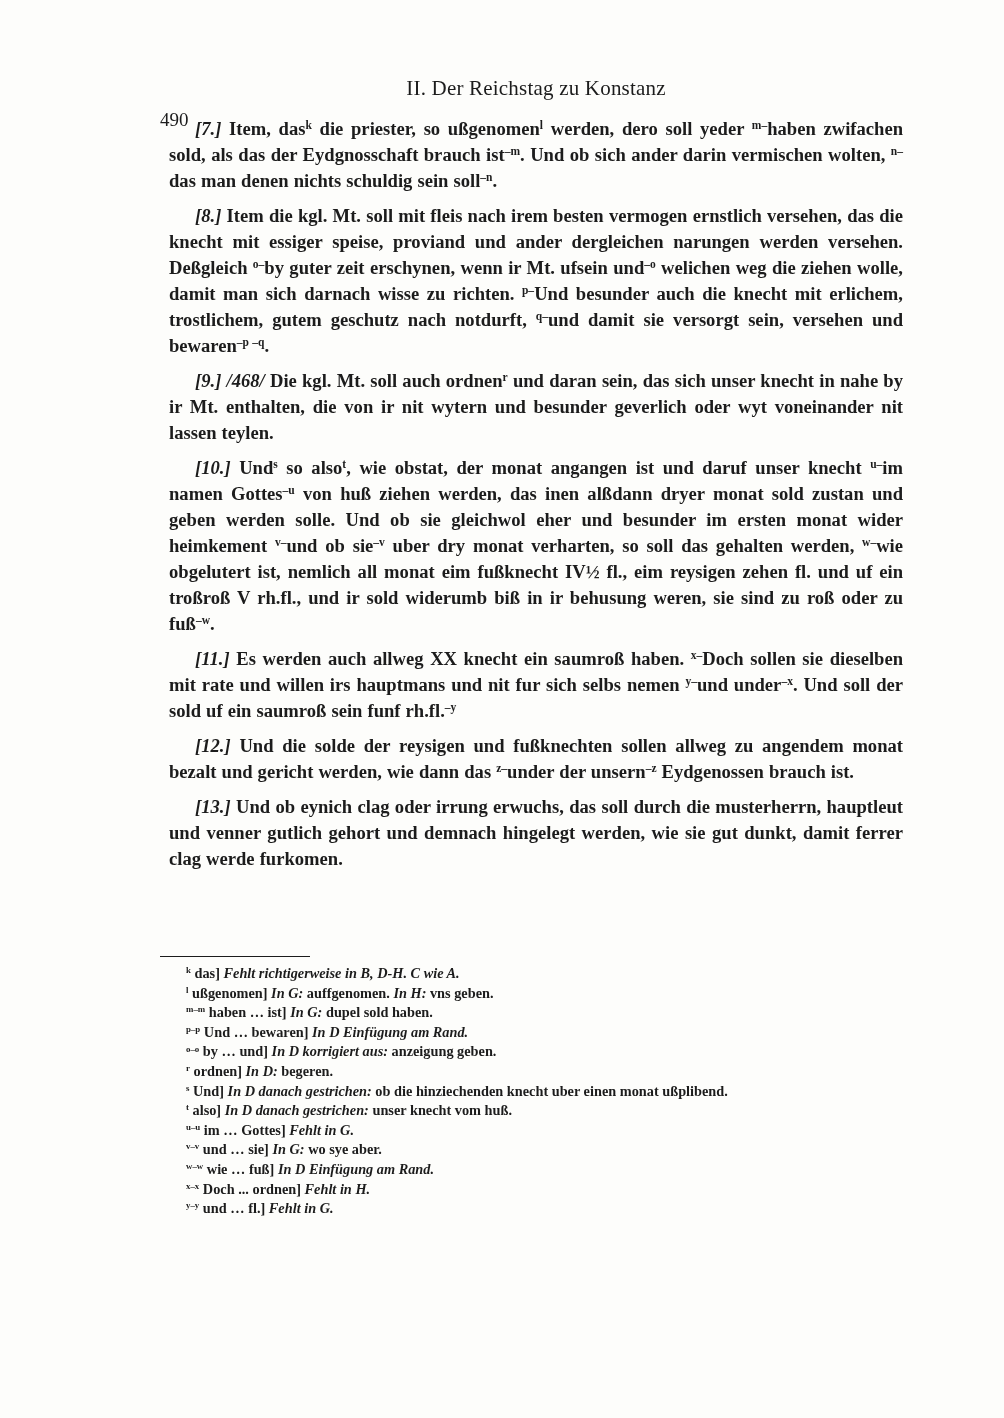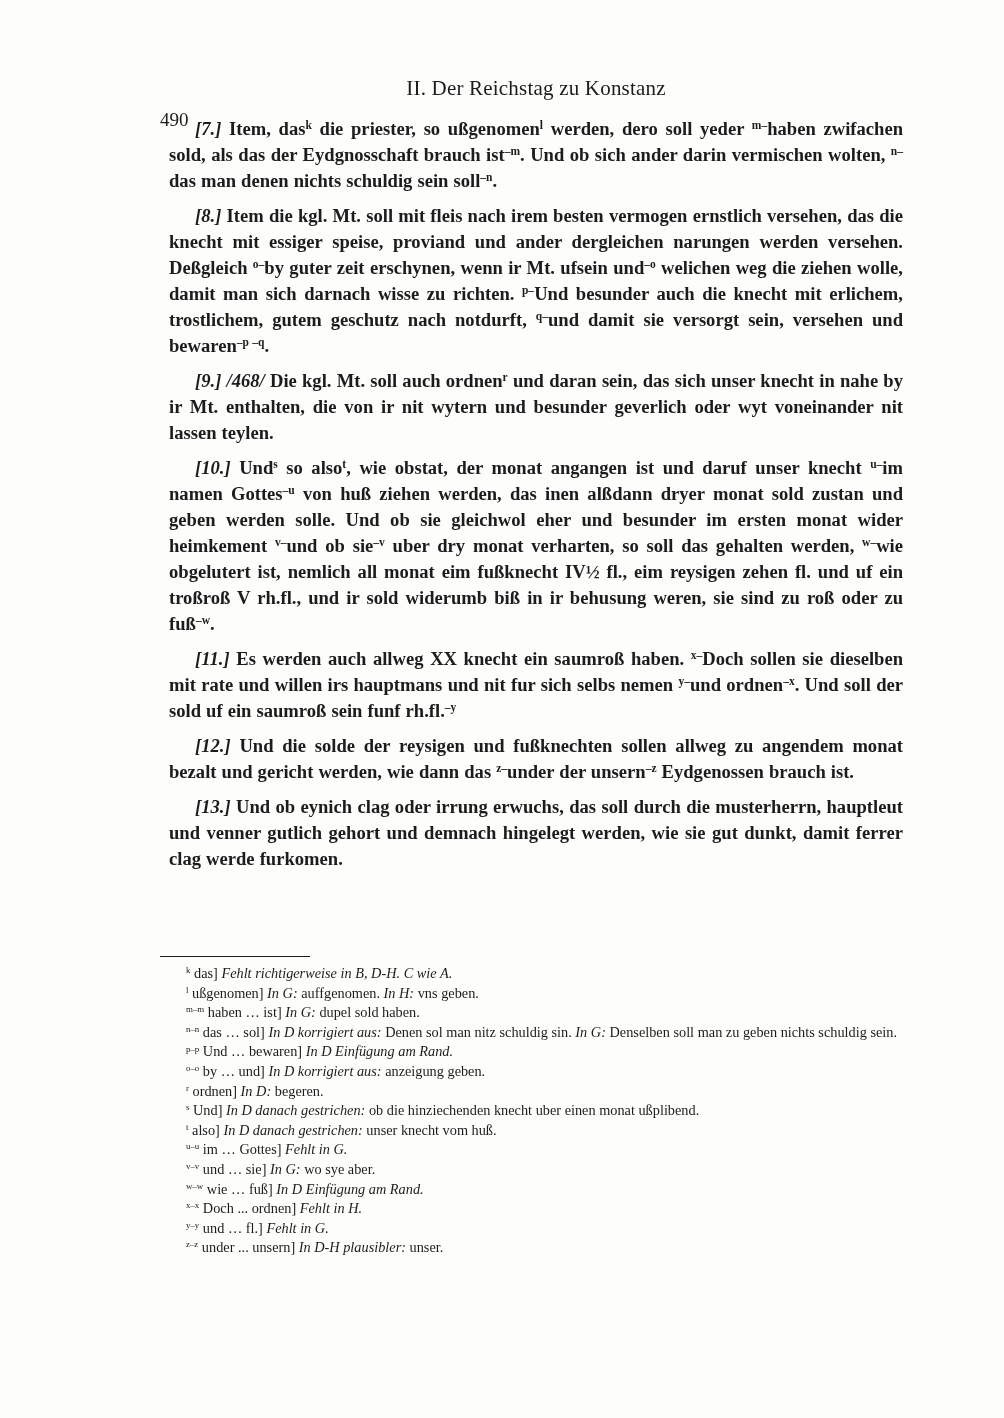--- a/index.html
+++ b/index.html
@@ -64,54 +64,53 @@
     border-top: 1.2px solid var(--ink, #222222);
     margin-bottom: 7px;
   }
   .footnotes-list .footnote {
     margin: 0;
     font-size: 14.3px;
     line-height: 19.6px;
     text-align: justify;
     text-indent: 26px;
     hyphens: auto;
+    font-weight: bold;
   }
 </style>
 </head>
 <body>
 
 <div class="page">
   <div class="page-header">
     <span class="page-number">490</span>
     <span class="running-head">II. Der Reichstag zu Konstanz</span>
   </div>
 
   <div class="main-text">
       <p class="para"><em>[7.] </em><span>Item, das</span><sup>k</sup><span> die priester, so ußgenomen</span><sup>l</sup><span> werden, dero soll yeder </span><sup>m–</sup><span>haben zwifachen sold, als das der Eydgnosschaft brauch ist</span><sup>–m</sup><span>. Und ob sich ander darin vermischen wolten, </span><sup>n–</sup><span>das man denen nichts schuldig sein soll</span><sup>–n</sup><span>.</span></p>
       <p class="para"><em>[8.] </em><span>Item die kgl. Mt. soll mit fleis nach irem besten vermogen ernstlich versehen, das die knecht mit essiger speise, proviand und ander dergleichen narungen werden versehen. Deßgleich </span><sup>o–</sup><span>by guter zeit erschynen, wenn ir Mt. ufsein und</span><sup>–o</sup><span> welichen weg die ziehen wolle, damit man sich darnach wisse zu richten. </span><sup>p–</sup><span>Und besunder auch die knecht mit erlichem, trostlichem, gutem geschutz nach notdurft, </span><sup>q–</sup><span>und damit sie versorgt sein, versehen und bewaren</span><sup>–p –q</sup><span>.</span></p>
       <p class="para"><em>[9.] /468/ </em><span>Die kgl. Mt. soll auch ordnen</span><sup>r</sup><span> und daran sein, das sich unser knecht in nahe by ir Mt. enthalten, die von ir nit wytern und besunder geverlich oder wyt voneinander nit lassen teylen.</span></p>
       <p class="para"><em>[10.] </em><span>Und</span><sup>s</sup><span> so also</span><sup>t</sup><span>, wie obstat, der monat angangen ist und daruf unser knecht </span><sup>u–</sup><span>im namen Gottes</span><sup>–u</sup><span> von huß ziehen werden, das inen alßdann dryer monat sold zustan und geben werden solle. Und ob sie gleichwol eher und besunder im ersten monat wider heimkement </span><sup>v–</sup><span>und ob sie</span><sup>–v</sup><span> uber dry monat verharten, so soll das gehalten werden, </span><sup>w–</sup><span>wie obgelutert ist, nemlich all monat eim fußknecht IV½ fl., eim reysigen zehen fl. und uf ein troßroß V rh.fl., und ir sold widerumb biß in ir behusung weren, sie sind zu roß oder zu fuß</span><sup>–w</sup><span>.</span></p>
-      <p class="para"><em>[11.] </em><span>Es werden auch allweg XX knecht ein saumroß haben. </span><sup>x–</sup><span>Doch sollen sie dieselben mit rate und willen irs hauptmans und nit fur sich selbs nemen </span><sup>y–</sup><span>und ordnen</span><sup>–x</sup><span>. Und soll der sold uf ein saumroß sein funf rh.fl.</span><sup>–y</sup></p>
+      <p class="para"><em>[11.] </em><span>Es werden auch allweg XX knecht ein saumroß haben. </span><sup>x–</sup><span>Doch sollen sie dieselben mit rate und willen irs hauptmans und nit fur sich selbs nemen </span><sup>y–</sup><span>und under</span><sup>–x</sup><span>. Und soll der sold uf ein saumroß sein funf rh.fl.</span><sup>–y</sup></p>
       <p class="para"><em>[12.] </em><span>Und die solde der reysigen und fußknechten sollen allweg zu angendem monat bezalt und gericht werden, wie dann das </span><sup>z–</sup><span>under der unsern</span><sup>–z</sup><span> Eydgenossen brauch ist.</span></p>
       <p class="para"><em>[13.] </em><span>Und ob eynich clag oder irrung erwuchs, das soll durch die musterherrn, hauptleut und venner gutlich gehort und demnach hingelegt werden, wie sie gut dunkt, damit ferrer clag werde furkomen.</span></p>
     </div>
 
   <div class="footnotes-block">
     <div class="footnote-rule"></div>
     <div class="footnotes-list">
         <p class="footnote"><sup>k</sup><span> das] </span><em>Fehlt richtigerweise in B, D-H. C wie A.</em></p>
         <p class="footnote"><sup>l</sup><span> ußgenomen] </span><em>In G: </em><span>auffgenomen. </span><em>In H: </em><span>vns geben.</span></p>
         <p class="footnote"><sup>m–m</sup><span> haben … ist] </span><em>In G: </em><span>dupel sold haben.</span></p>
-        <p class="footnote"><sup>n–n</sup><span> das … sol] </span><em>In D korrigiert aus: </em><span>Denen sol man nitz schuldig sin. </span><em>In G: </em><span>Denselben soll man zu geben nichts schuldig sein.</span></p>
         <p class="footnote"><sup>p–p</sup><span> Und … bewaren] </span><em>In D Einfügung am Rand.</em></p>
         <p class="footnote"><sup>o–o</sup><span> by … und] </span><em>In D korrigiert aus: </em><span>anzeigung geben.</span></p>
         <p class="footnote"><sup>r</sup><span> ordnen] </span><em>In D: </em><span>begeren.</span></p>
         <p class="footnote"><sup>s</sup><span> Und] </span><em>In D danach gestrichen: </em><span>ob die hinziechenden knecht uber einen monat ußplibend.</span></p>
         <p class="footnote"><sup>t</sup><span> also] </span><em>In D danach gestrichen: </em><span>unser knecht vom huß.</span></p>
         <p class="footnote"><sup>u–u</sup><span> im … Gottes] </span><em>Fehlt in G.</em></p>
         <p class="footnote"><sup>v–v</sup><span> und … sie] </span><em>In G: </em><span>wo sye aber.</span></p>
         <p class="footnote"><sup>w–w</sup><span> wie … fuß] </span><em>In D Einfügung am Rand.</em></p>
         <p class="footnote"><sup>x–x</sup><span> Doch ... ordnen] </span><em>Fehlt in H.</em></p>
         <p class="footnote"><sup>y–y</sup><span> und … fl.] </span><em>Fehlt in G.</em></p>
-        <p class="footnote"><sup>z–z</sup><span> under ... unsern] </span><em>In D-H plausibler: </em><span>unser.</span></p>
       </div>
   </div>
 </div>
 
 </body></html>

